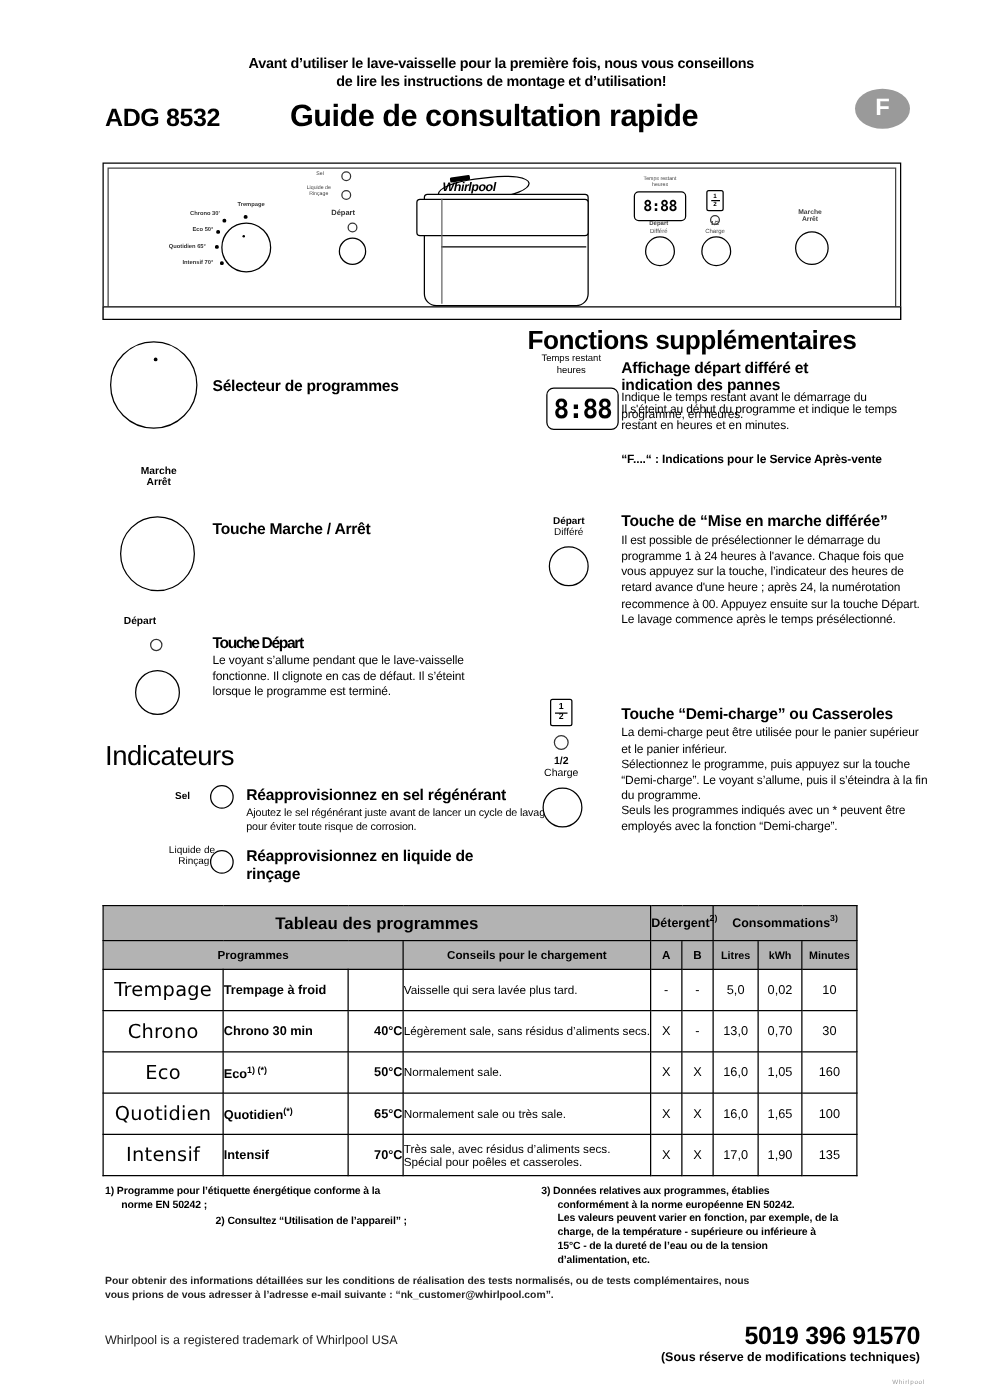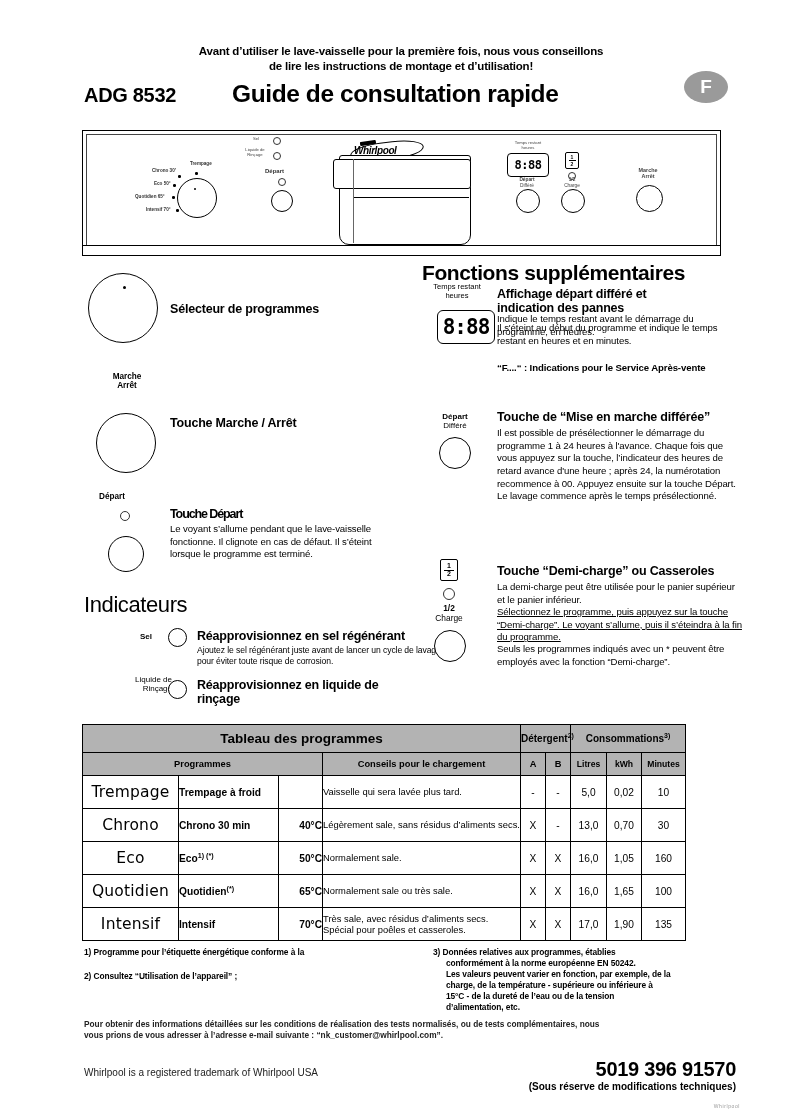--- a/index.html
+++ b/index.html
@@ -223,21 +223,21 @@
     <span class="n" style="font-size:7px">2</span>
   </div>
   <div class="led" style="left:443px;top:588px;width:10px;height:10px;"></div>
   <div class="caplbl" style="left:423px;top:604px;font-size:8.4px;width:52px;">
     <span>1/2</span><br>
     <span class="thin">Charge</span>
   </div>
   <div class="bigknob" style="left:434px;top:630px;width:30px;height:30px;"></div>
   <div class="ftitle" style="position:absolute;left:497px;top:564px;">Touche “Demi-charge” ou Casseroles</div>
   <div class="fbody" style="position:absolute;left:497px;top:581px;width:248px;">La demi-charge peut être utilisée pour le panier supérieur et le panier inférieur.</div>
-  <div class="fbody" style="position:absolute;left:497px;top:606px;width:248px;text-decoration:underline;">Sélectionnez le programme, puis appuyez sur la touche “Demi-charge”. Le voyant s’allume, puis il s’éteindra à la fin du programme.</div>
+  <div class="fbody" style="position:absolute;left:497px;top:606px;width:248px;">Sélectionnez le programme, puis appuyez sur la touche “Demi-charge”. Le voyant s’allume, puis il s’éteindra à la fin du programme.</div>
   <div class="fbody" style="position:absolute;left:497px;top:643px;width:248px;">Seuls les programmes indiqués avec un * peuvent être employés avec la fonction “Demi-charge”.</div>
 
   <table class="prog">
     <colgroup>
       <col style="width:96px">
         <col style="width:100px">
         <col style="width:44px">
       <col style="width:198px">
         <col style="width:25px">
         <col style="width:25px">
@@ -319,22 +319,23 @@
           <td class="row-ctr">X</td>
           <td class="row-ctr">17,0</td>
           <td class="row-ctr">1,90</td>
           <td class="row-ctr">135</td>
         </tr>
       </tbody>
   </table>
 
   <div class="fn" style="left:84px;top:947px;width:330px;">
     <span>1) Programme pour l’étiquette énergétique conforme à la</span>
-  </div>
-  <div class="fn" style="left:84px;top:971px;width:330px;">2) Consultez “Utilisation de l’appareil” ;</div>
+    <span class="ind">norme EN 50242 ;</span>
+  </div>
+  <div class="fn" style="left:84px;top:971px;width:330px;text-align:center;">2) Consultez “Utilisation de l’appareil” ;</div>
   <div class="fn" style="left:433px;top:947px;width:310px;">
     <span>3) Données relatives aux programmes, établies</span>
     <span class="ind">conformément à la norme européenne EN 50242.</span>
     <span class="ind">Les valeurs peuvent varier en fonction, par exemple, de la</span>
     <span class="ind">charge, de la température - supérieure ou inférieure à</span>
     <span class="ind">15°C - de la dureté de l’eau ou de la tension</span>
     <span class="ind">d’alimentation, etc.</span>
   </div>
 
   <div class="lab" style="left:84px;top:1019px;width:650px;">

